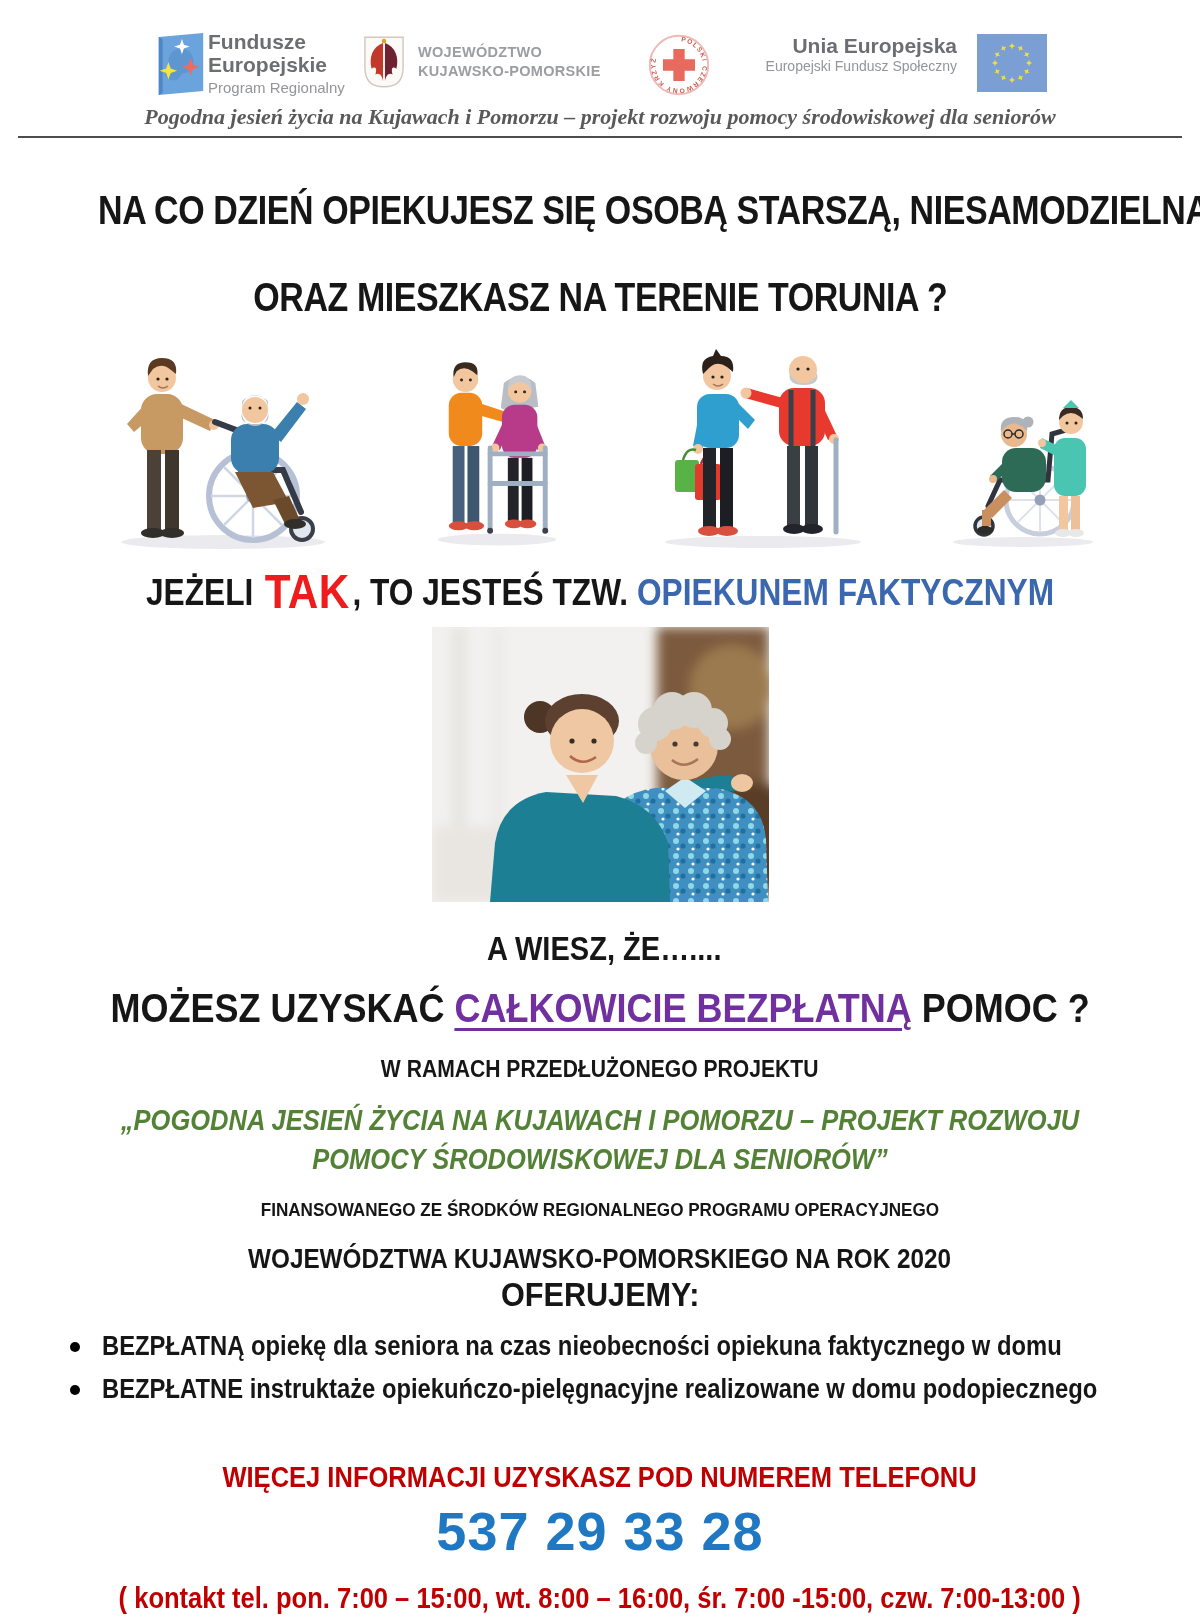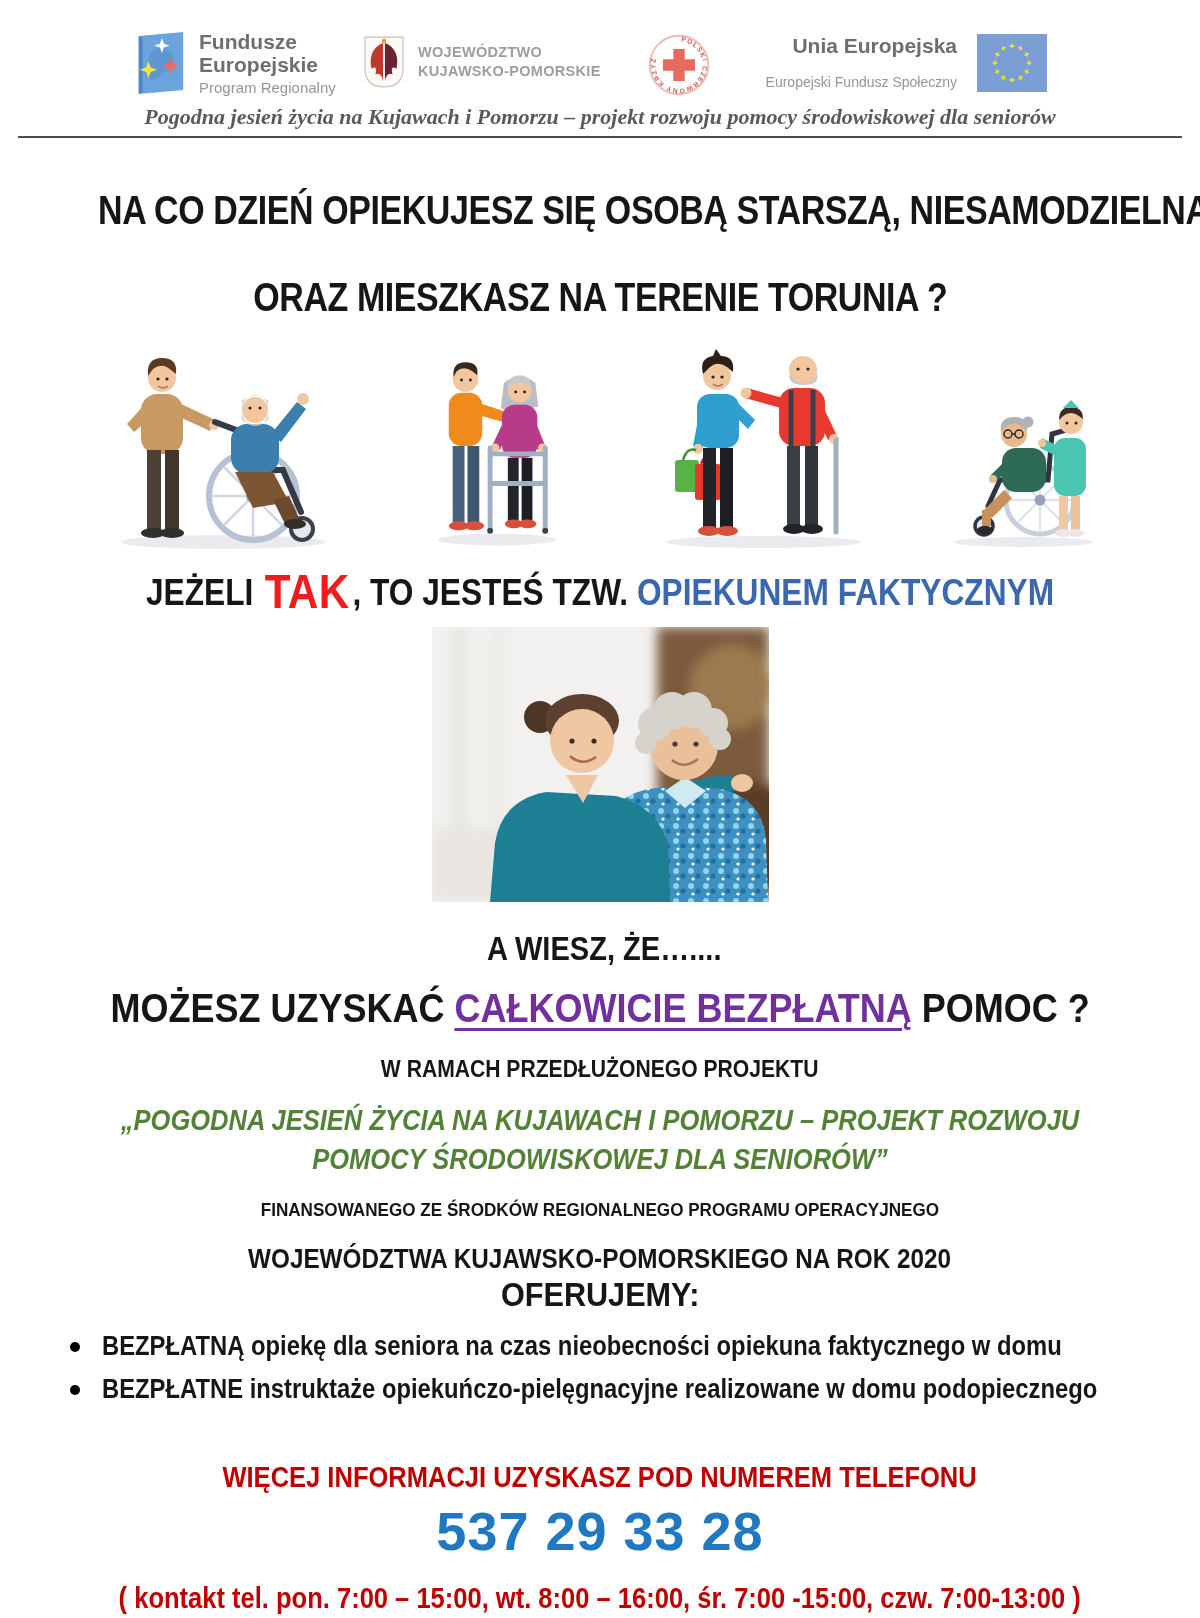--- a/index.html
+++ b/index.html
@@ -6,30 +6,30 @@
   body {
     width:1200px; height:1618px; background:#ffffff;
     font-family:"Liberation Sans", sans-serif; color:#161616;
     position:relative; overflow:hidden;
   }
   .page { position:relative; width:1200px; height:1618px; }
 
   
   .logos { position:relative; height:70px; margin-top:30px; }
   .logo { position:absolute; display:flex; align-items:center; }
-  .logo-fundusze { left:132px; top:0; gap:11px; align-items:center; }
+  .logo-fundusze { left:152px; top:0; align-items:flex-end; }
   .fx-t1 { font-size:21px; font-weight:bold; color:#6d6e71; line-height:23px; }
   .fx-t2 { font-size:15px; color:#939598; margin-top:3px; }
   .logo-woj { left:363px; top:5px; gap:13px; }
   .woj-t { font-size:14.5px; font-weight:bold; color:#9b9da1; line-height:19px; letter-spacing:.3px; }
   .logo-rc { left:646px; top:2px; }
   .logo-unia { right:153px; top:4px; gap:20px; align-items:flex-start; }
   .unia-text { text-align:right; }
   .unia-t1 { font-size:21px; font-weight:bold; color:#6d6e71; line-height:24px; }
-  .unia-t2 { font-size:14px; color:#939598; margin-top:16px; }
+  .unia-t2 { font-size:14px; color:#939598; margin-top:0; }
 
   .tagline {
     margin-top:4px; text-align:center;
     font-family:"Liberation Serif", serif; font-style:italic; font-weight:bold;
     font-size:22px; color:#595959;
   }
   .divider { border-top:2px solid #4d4d4d; margin:6px 18px 0 18px; }
 
   
   .cond   { display:inline-block; transform:scaleX(.85); transform-origin:center; white-space:nowrap; }

